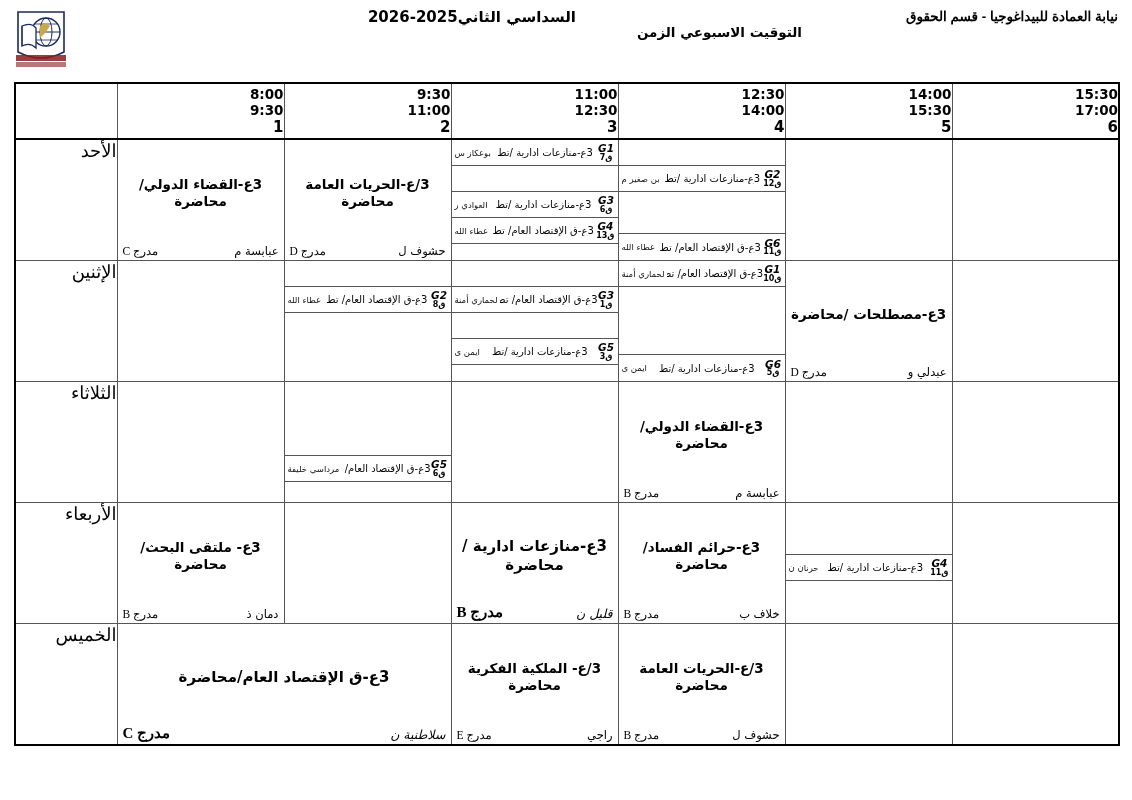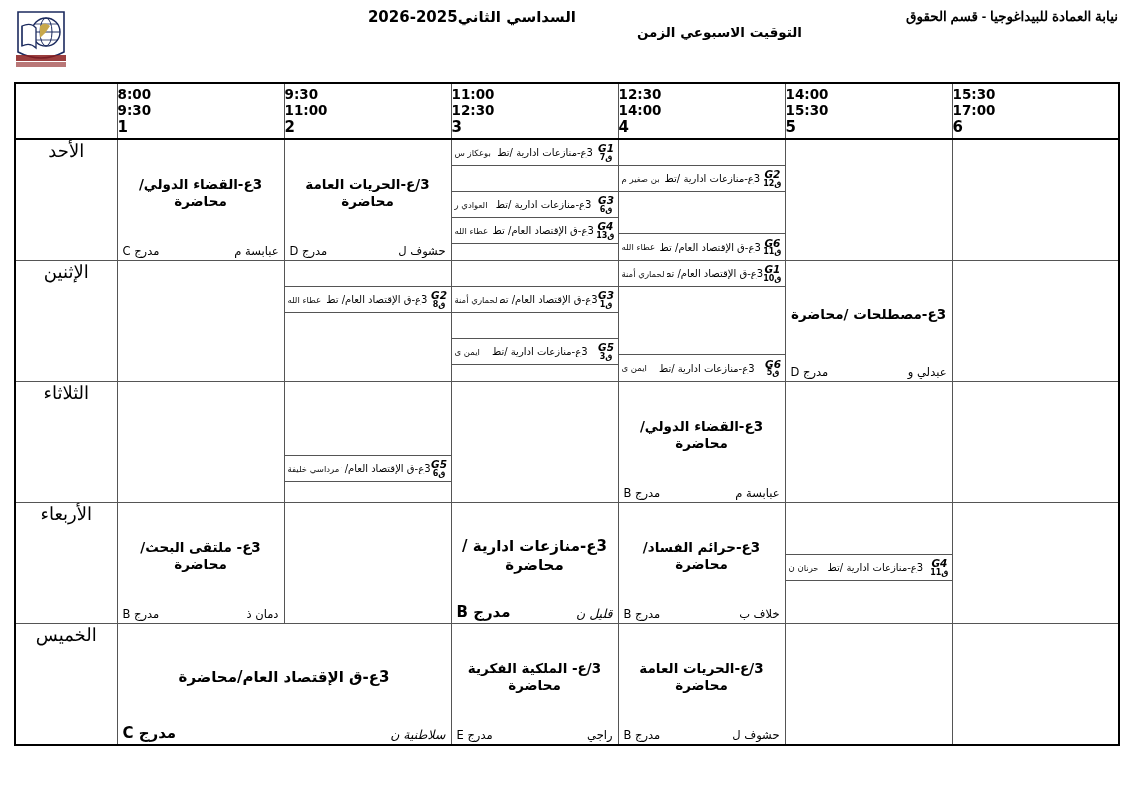--- a/index.html
+++ b/index.html
@@ -62,37 +62,38 @@
   }
   table.tt{border:2px solid #000;}
 
   
   col.c-day{width:102px;}
   col.c-slot{width:167px;}
 
   
   tr.head td{
     height:54px;
-    text-align:left;
+    text-align:right;
     vertical-align:middle;
     border-bottom:2px solid #000;
+    padding-left:29px;
   }
   .slot-time{
     font-size:13.5px;font-weight:bold;line-height:1.22;
     font-family:"DejaVu Sans","Liberation Sans",sans-serif;
     direction:ltr;
   }
   .slot-num{
     font-size:15px;font-weight:bold;line-height:1.2;
     direction:ltr;
   }
 
   
   td.day{
-    text-align:center;vertical-align:middle;
+    vertical-align:middle;
     font-size:18px;
     font-family:"DejaVu Serif","Liberation Serif",serif;
     font-weight:normal;
     border-right:2px solid #000;
   }
   tr.daterow td{height:120px;}
 
   
   .cell{
     position:relative;width:100%;height:100%;
@@ -107,21 +108,21 @@
   .lec-name{
     text-align:center;
     font-size:13.5px;font-weight:bold;line-height:1.25;
   }
   .lec-name.big{font-size:15px;}
   .lec-foot{
     position:absolute;bottom:2px;left:5px;right:5px;
     display:flex;justify-content:space-between;align-items:flex-end;
     font-size:11px;
   }
-  .lec-room{font-size:11.5px;}
+  .lec-room{font-size:11.5px;font-family:Liberation Serif, serif;}
   .lec-room.big{font-size:15px;font-weight:bold;}
   .lec-teacher{font-size:11.5px;margin-top:36px;}
   .lec-teacher.ital{font-style:italic;font-size:12.5px;}
 
   
   .strips{
     position:relative;width:100%;height:100%;
     display:flex;flex-direction:column;
     box-sizing:border-box;
   }

